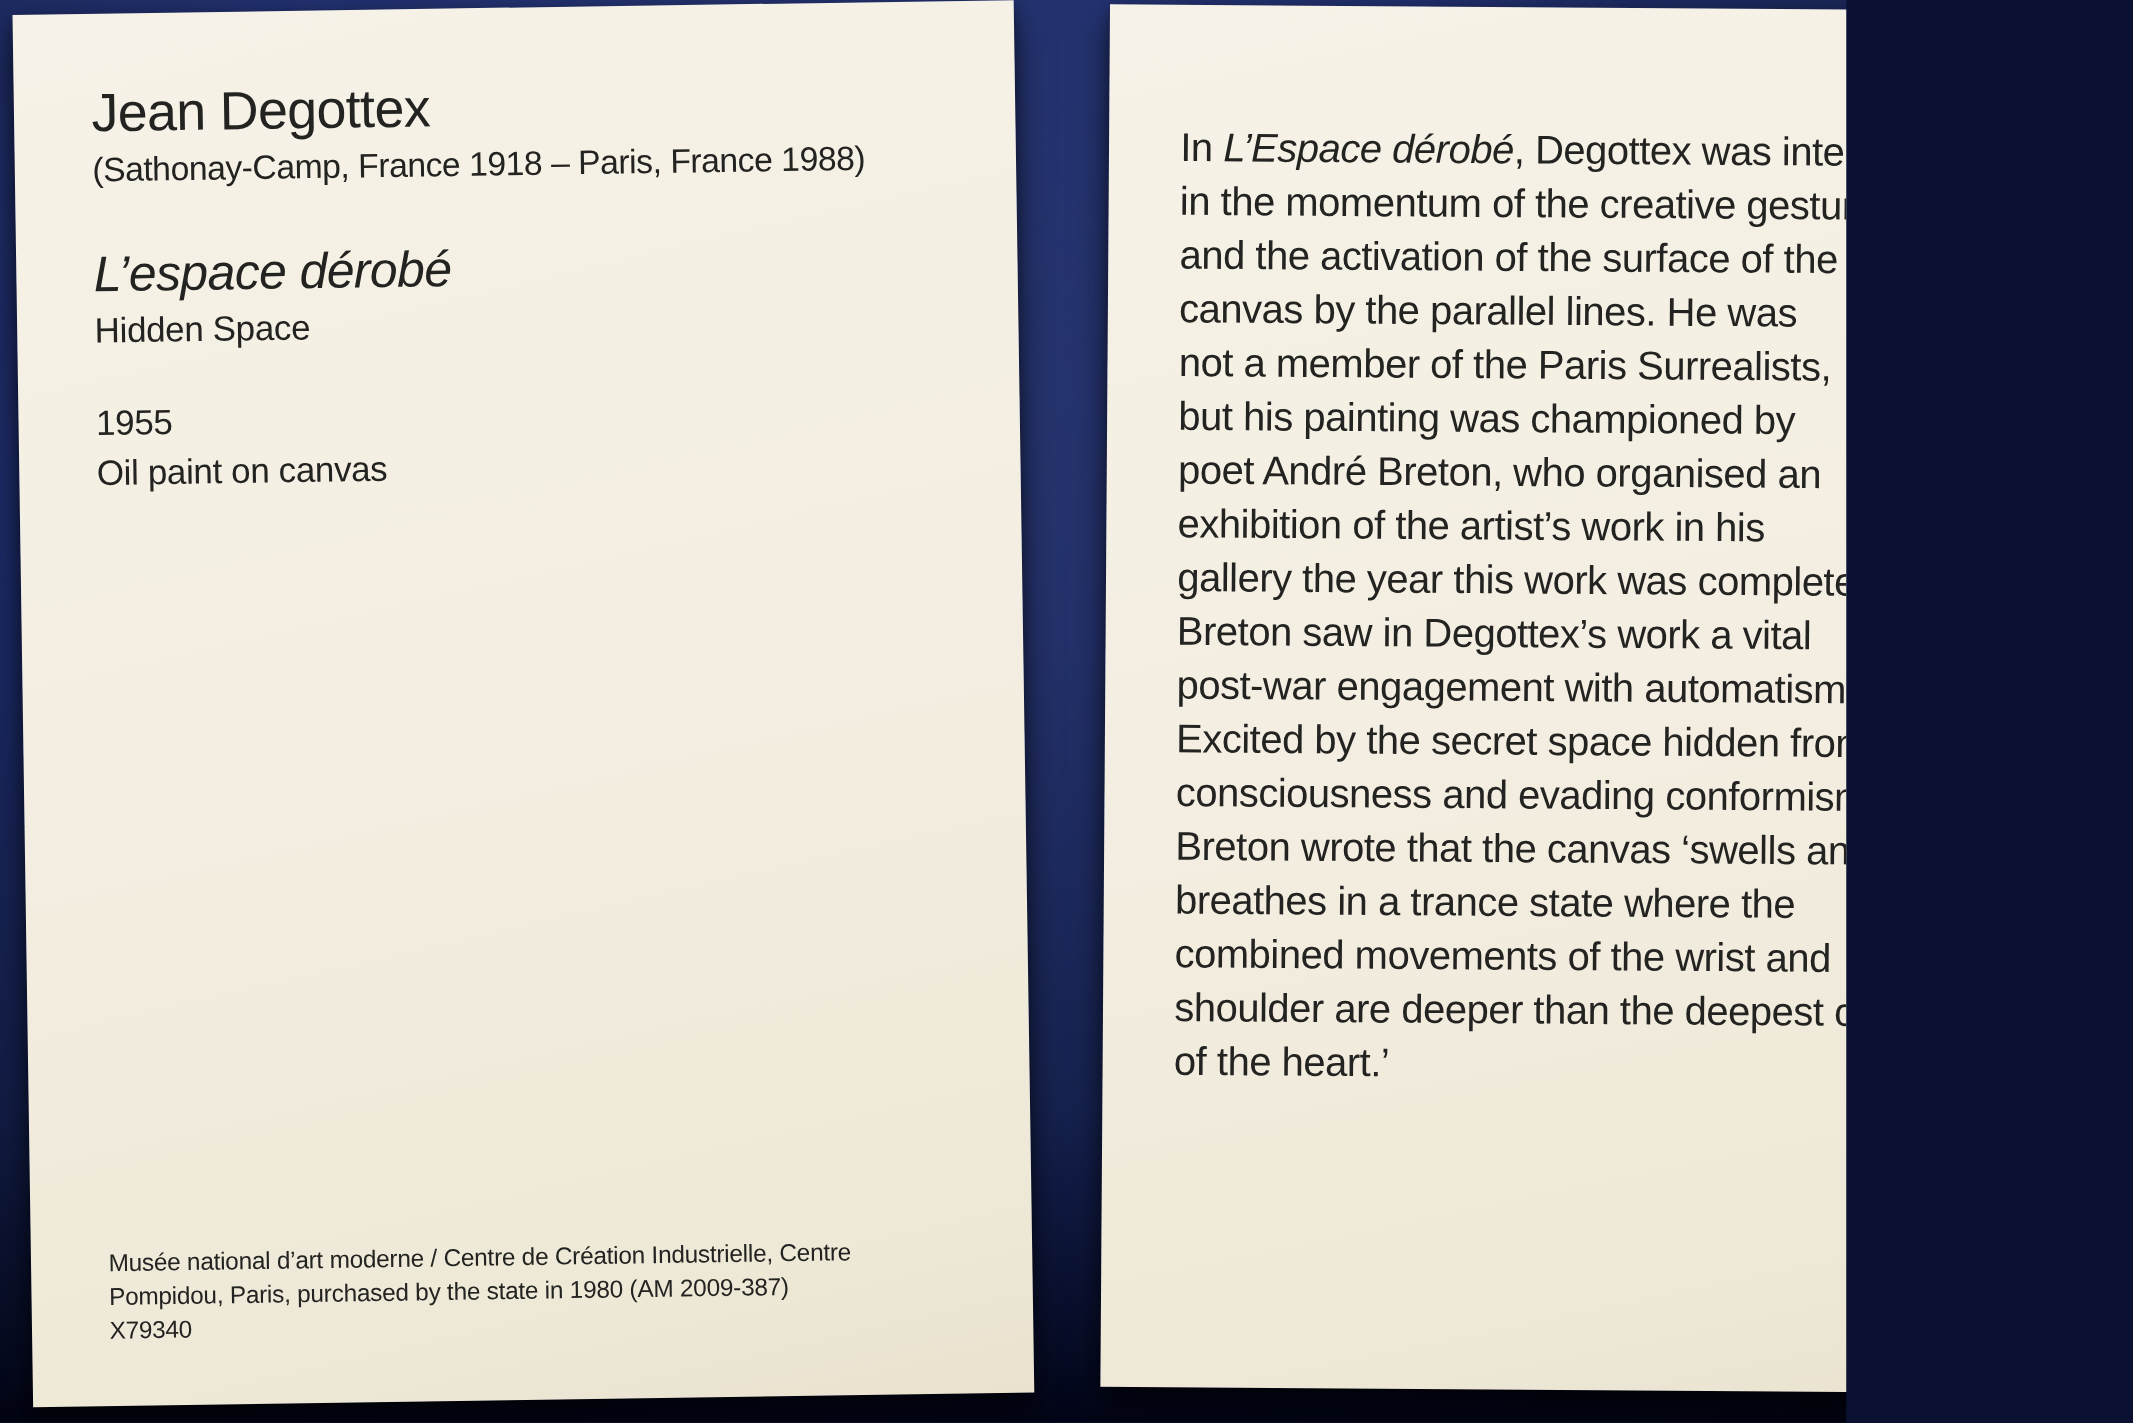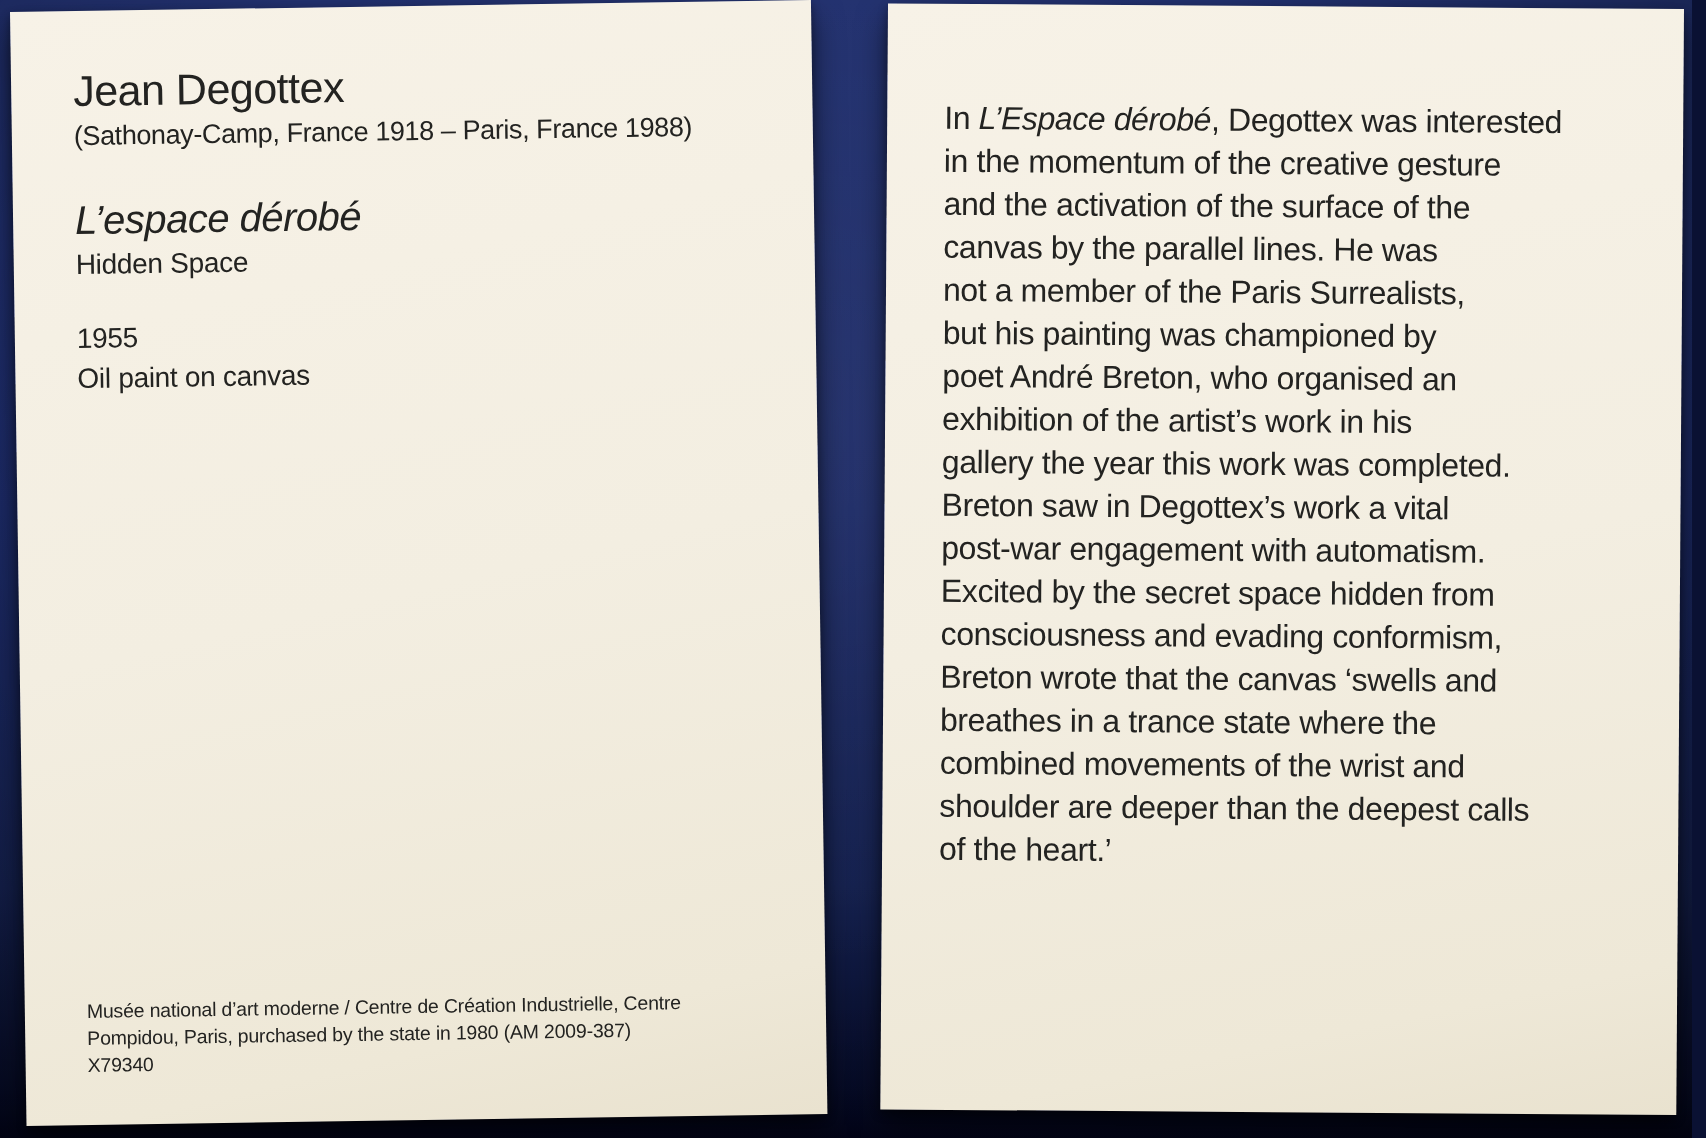--- a/index.html
+++ b/index.html
@@ -1,21 +1,21 @@
 <!DOCTYPE html>
 <html><head>
 <meta charset="utf-8">
 <style>
   * { margin: 0; padding: 0; box-sizing: border-box; }
   html, body { background: #0a1133; }
   body { font-family: "Liberation Sans", "DejaVu Sans", sans-serif; }
 
   .stage {
     position: relative;
-    width: 1692px;
+    width: 1477px;
     height: 1138px;
     overflow: hidden;
     background:
       radial-gradient(ellipse at 45% 38%, rgba(255,255,255,0.05) 0%, rgba(0,0,0,0.0) 55%, rgba(0,0,0,0.35) 100%),
       linear-gradient(180deg, #22316f 0%, #1c2a66 45%, #15214f 78%, #070c28 96%, #03051a 100%);
   }
 
   .card {
     position: absolute;
     color: #232321;

